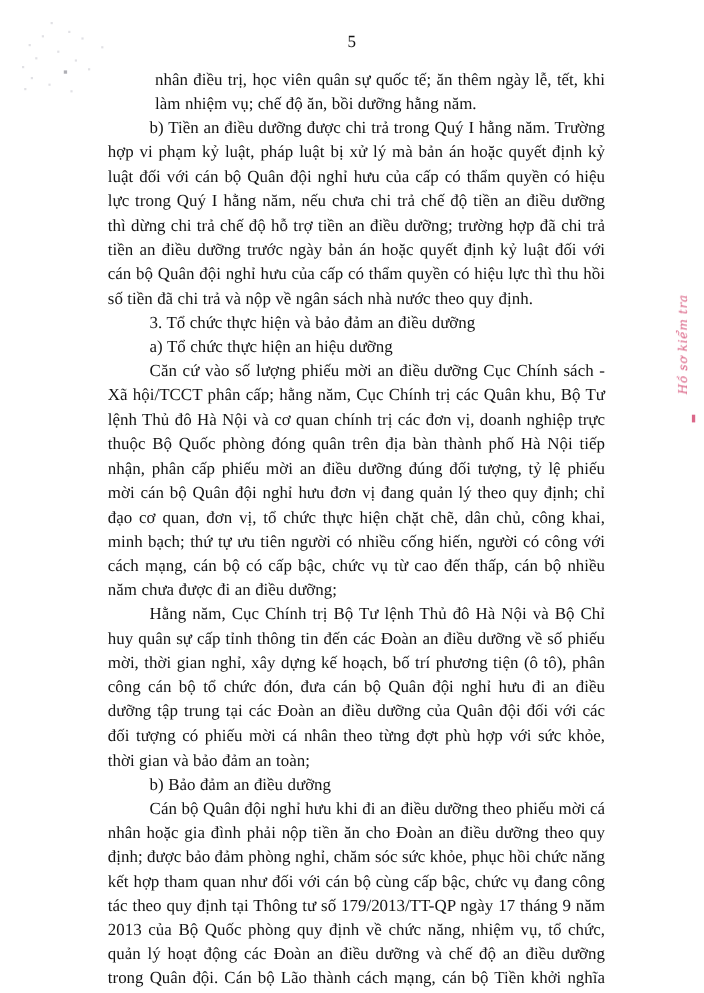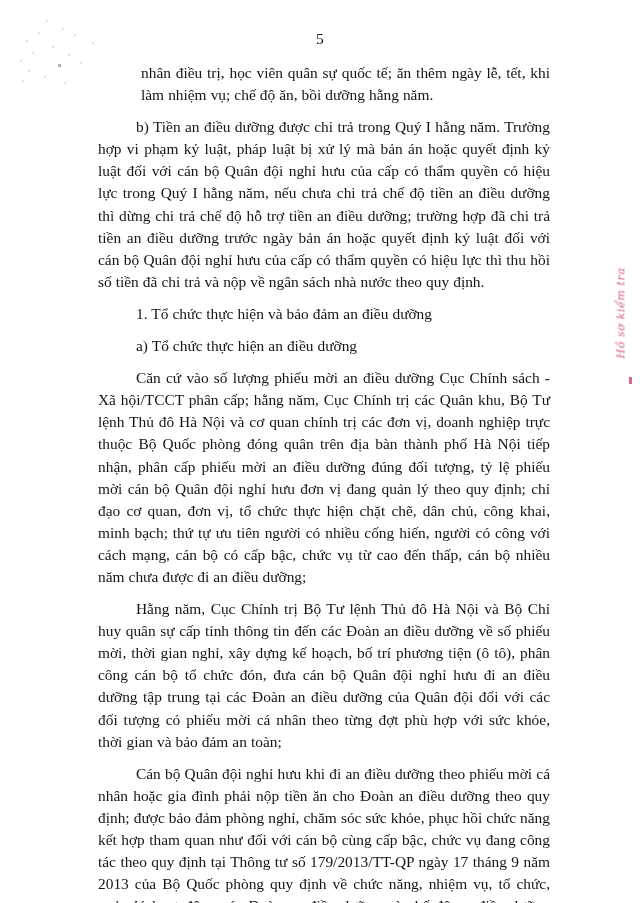--- a/index.html
+++ b/index.html
@@ -61,21 +61,21 @@
     text-indent: 38px;
     -webkit-hyphens: none;
     hyphens: none;
     word-spacing: .2px;
   }
   p.para.cont {
     text-indent: 0;
     margin-left: 43px;
   }
   p.para + p.para {
-    margin-top: 10px;
+    margin-top: 0px;
   }
   p.gap {
     margin-top: 6.5px;
   }
   
   .margin-note {
     position: absolute;
     right: 2px;
     top: 228px;
     width: 34px;
@@ -129,24 +129,25 @@
     <i style="left:26px;top:58px"></i>
     <i style="left:4px;top:62px"></i>
     <i style="left:46px;top:64px"></i>
   </div>
 
   <div class="page-number">5</div>
 
   <div class="body-text">
     <p class="para cont">nhân điều trị, học viên quân sự quốc tế; ăn thêm ngày lễ, tết, khi làm nhiệm vụ; chế độ ăn, bồi dưỡng hằng năm.</p>
     <p class="para gap">b) Tiền an điều dưỡng được chi trả trong Quý I hằng năm. Trường hợp vi phạm kỷ luật, pháp luật bị xử lý mà bản án hoặc quyết định kỷ luật đối với cán bộ Quân đội nghỉ hưu của cấp có thẩm quyền có hiệu lực trong Quý I hằng năm, nếu chưa chi trả chế độ tiền an điều dưỡng thì dừng chi trả chế độ hỗ trợ tiền an điều dưỡng; trường hợp đã chi trả tiền an điều dưỡng trước ngày bản án hoặc quyết định kỷ luật đối với cán bộ Quân đội nghỉ hưu của cấp có thẩm quyền có hiệu lực thì thu hồi số tiền đã chi trả và nộp về ngân sách nhà nước theo quy định.</p>
-    <p class="para gap">1. Tổ chức thực hiện và bảo đảm an điều dưỡng</p>
-    <p class="para gap">a) Tổ chức thực hiện an điều dưỡng</p>
+    <p class="para gap">3. Tổ chức thực hiện và bảo đảm an điều dưỡng</p>
+    <p class="para gap">a) Tổ chức thực hiện an hiệu dưỡng</p>
     <p class="para gap">Căn cứ vào số lượng phiếu mời an điều dưỡng Cục Chính sách - Xã hội/TCCT phân cấp; hằng năm, Cục Chính trị các Quân khu, Bộ Tư lệnh Thủ đô Hà Nội và cơ quan chính trị các đơn vị, doanh nghiệp trực thuộc Bộ Quốc phòng đóng quân trên địa bàn thành phố Hà Nội tiếp nhận, phân cấp phiếu mời an điều dưỡng đúng đối tượng, tỷ lệ phiếu mời cán bộ Quân đội nghỉ hưu đơn vị đang quản lý theo quy định; chỉ đạo cơ quan, đơn vị, tổ chức thực hiện chặt chẽ, dân chủ, công khai, minh bạch; thứ tự ưu tiên người có nhiều cống hiến, người có công với cách mạng, cán bộ có cấp bậc, chức vụ từ cao đến thấp, cán bộ nhiều năm chưa được đi an điều dưỡng;</p>
     <p class="para gap">Hằng năm, Cục Chính trị Bộ Tư lệnh Thủ đô Hà Nội và Bộ Chỉ huy quân sự cấp tỉnh thông tin đến các Đoàn an điều dưỡng về số phiếu mời, thời gian nghỉ, xây dựng kế hoạch, bố trí phương tiện (ô tô), phân công cán bộ tổ chức đón, đưa cán bộ Quân đội nghỉ hưu đi an điều dưỡng tập trung tại các Đoàn an điều dưỡng của Quân đội đối với các đối tượng có phiếu mời cá nhân theo từng đợt phù hợp với sức khỏe, thời gian và bảo đảm an toàn;</p>
+    <p class="para gap">b) Bảo đảm an điều dưỡng</p>
     <p class="para gap">Cán bộ Quân đội nghỉ hưu khi đi an điều dưỡng theo phiếu mời cá nhân hoặc gia đình phải nộp tiền ăn cho Đoàn an điều dưỡng theo quy định; được bảo đảm phòng nghỉ, chăm sóc sức khỏe, phục hồi chức năng kết hợp tham quan như đối với cán bộ cùng cấp bậc, chức vụ đang công tác theo quy định tại Thông tư số 179/2013/TT-QP ngày 17 tháng 9 năm 2013 của Bộ Quốc phòng quy định về chức năng, nhiệm vụ, tổ chức, quản lý hoạt động các Đoàn an điều dưỡng và chế độ an điều dưỡng trong Quân đội. Cán bộ Lão thành cách mạng, cán bộ Tiền khởi nghĩa được bố trí phòng nghỉ như đối với cán bộ cấp Đại tá đang công tác. Trường hợp cán bộ Quân đội nghỉ hưu đi an điều dưỡng theo phiếu mời gia đình thì thân nhân đi cùng phải nộp tiền ăn cho Đoàn an điều dưỡng và tự túc phương tiện;</p>
   </div>
 
   <div class="margin-note">
     <span class="ink">Hồ sơ kiểm tra</span>
     <span class="tick"></span>
   </div>
 
 </div>
 

